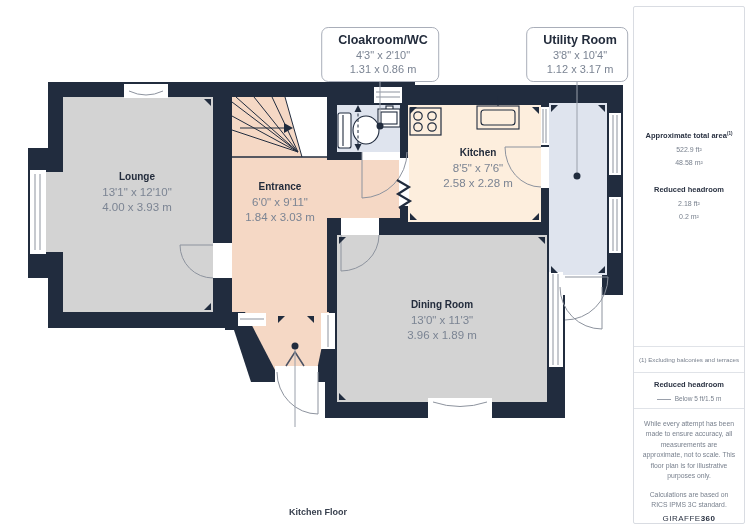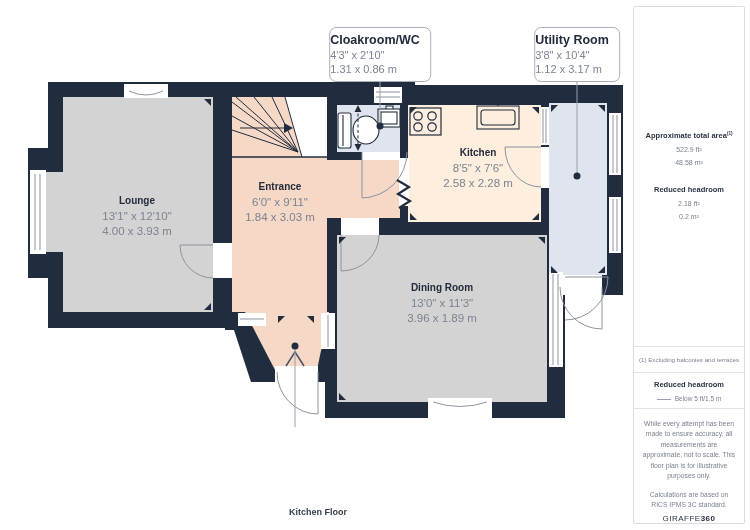--- a/index.html
+++ b/index.html
@@ -7,21 +7,21 @@
   .stage{position:relative;width:750px;height:530px;background:#fff;}
   svg{position:absolute;left:0;top:0;}
 
   
   .room-label{position:absolute;text-align:center;pointer-events:none;}
   .room-name{font-size:10px;font-weight:bold;color:#232c3c;line-height:17px;}
   .room-dims{font-size:11.5px;color:#7b8493;line-height:15px;}
 
   
   .callout{position:absolute;transform:translateX(-50%);background:#fff;border:1.2px solid #a9aeb9;
-    border-radius:7px;padding:4px 10px 5px 0;white-space:nowrap;}
+    border-radius:7px;padding:4px 10px 5px 16px;text-align:center;white-space:nowrap;}
   .callout .room-name{font-size:12.5px;line-height:16px;}
   .callout .room-dims{font-size:11px;line-height:14px;}
 
   .floor-label{position:absolute;left:0;top:507px;width:636px;text-align:center;
     font-size:9px;font-weight:bold;color:#39414f;}
 
   
   .sidebar{position:absolute;left:633px;top:6px;width:112px;height:518px;border:1px solid #d9dce2;
     border-radius:2px;background:#fff;box-sizing:border-box;display:flex;flex-direction:column;}
   .panel-a{height:362px;display:flex;flex-direction:column;justify-content:center;text-align:center;}
@@ -210,36 +210,36 @@
       <line x1="577" y1="80" x2="577" y2="176"></line>
       <line x1="295" y1="346" x2="295" y2="427"></line>
     </g>
     <g fill="#212c3e">
       <circle cx="380" cy="126" r="3.5"></circle>
         <circle cx="577" cy="176" r="3.5"></circle>
         <circle cx="295" cy="346" r="3.5"></circle>
     </g>
   </svg>
 
-  <div class="room-label" style="left:67px;top:192px;width:140px">
+  <div class="room-label" style="left:67px;top:168px;width:140px">
     <div class="room-name">Lounge</div>
     <div class="room-dims">13'1" x 12'10"</div>
     <div class="room-dims">4.00 x 3.93 m</div>
   </div>
   <div class="room-label" style="left:210px;top:178px;width:140px">
     <div class="room-name">Entrance</div>
     <div class="room-dims">6'0" x 9'11"</div>
     <div class="room-dims">1.84 x 3.03 m</div>
   </div>
   <div class="room-label" style="left:408px;top:144px;width:140px">
     <div class="room-name">Kitchen</div>
     <div class="room-dims">8'5" x 7'6"</div>
     <div class="room-dims">2.58 x 2.28 m</div>
   </div>
-  <div class="room-label" style="left:372px;top:279px;width:140px">
+  <div class="room-label" style="left:372px;top:296px;width:140px">
     <div class="room-name">Dining Room</div>
     <div class="room-dims">13'0" x 11'3"</div>
     <div class="room-dims">3.96 x 1.89 m</div>
   </div>
 
   <div class="callout" style="left:380px;top:27px">
     <div class="room-name">Cloakroom/WC</div>
     <div class="room-dims">4'3" x 2'10"</div>
     <div class="room-dims">1.31 x 0.86 m</div>
   </div>

